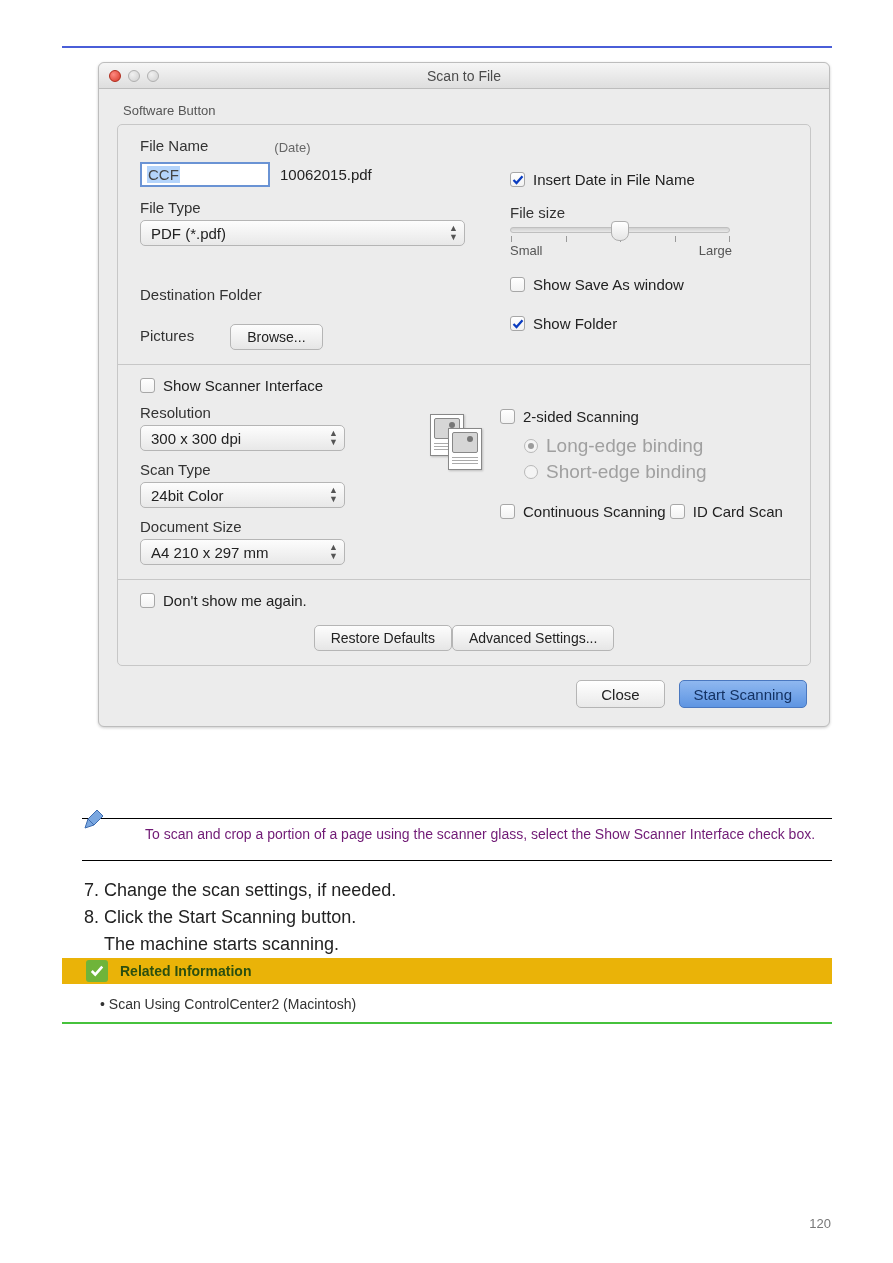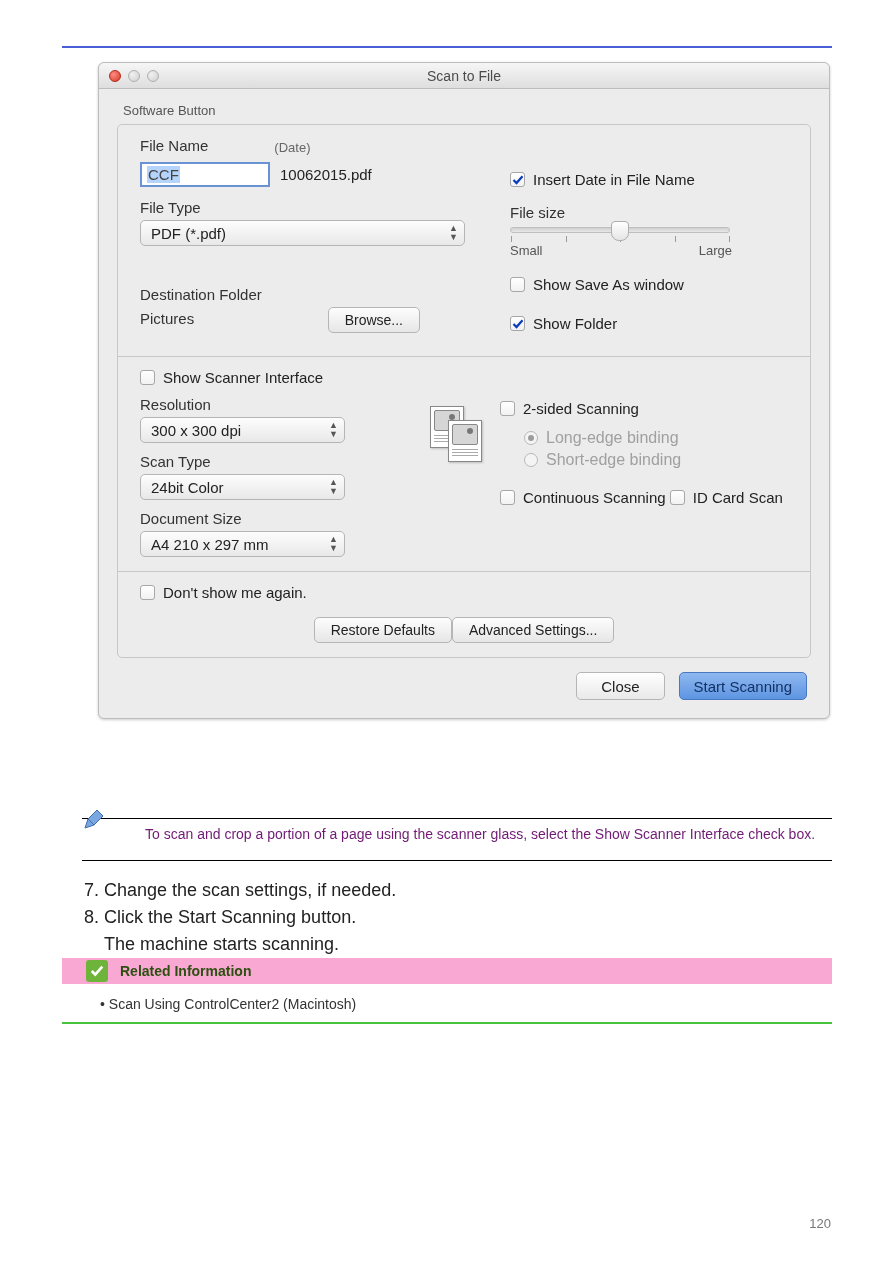--- a/index.html
+++ b/index.html
@@ -148,21 +148,21 @@
     justify-content: center;
   }
   .checkbox .box.checked {
     color: #0a3cc0;
     font-weight: bold;
   }
   .checkbox .box svg { width: 12px; height: 12px; }
   .radio {
     display: inline-flex;
     align-items: center;
-    font-size: 16px;
+    font-size: 19px;
     margin-bottom: 4px;
   }
   .radio .dot {
     width: 14px; height: 14px; border-radius: 50%;
     border: 1px solid #b8b8b8; background: #f4f4f4;
     margin-right: 8px;
     display: inline-flex; align-items: center; justify-content: center;
   }
   .radio .dot .inner-dot {
     width: 6px; height: 6px; border-radius: 50%;
@@ -297,21 +297,21 @@
     left: 84px; top: 880px;
     font-size: 18px;
     width: 748px;
   }
   .related-bar {
     position: absolute;
     left: 62px;
     top: 958px;
     width: 770px;
     height: 26px;
-    background: #f9a8d4;
+    background: #eab308;
     display: flex;
     align-items: center;
   }
   .related-bar .check {
     width: 22px; height: 22px;
     background: #6fb43a;
     border-radius: 3px;
     display: inline-flex;
     align-items: center;
     justify-content: center;
@@ -375,21 +375,21 @@
           <div class="row" style="margin-top:4px;">
             <span class="textfield"><span class="sel">CCF</span></span>
             <span class="filedate">10062015.pdf</span>
           </div>
           <div class="lbl" style="margin-top:12px;">File Type</div>
           <div class="dropdown" style="width:325px;">
             <span>PDF (*.pdf)</span>
             <span class="arrows">▲<br>▼</span>
           </div>
           <div class="lbl" style="margin-top:40px;">Destination Folder</div>
-          <div class="row" style="justify-content:space-between; width:280px; margin-top:4px;">
+          <div class="row" style="justify-content:flex-start; width:280px; margin-top:21px;gap:36px;">
             <span class="lbl">Pictures</span>
             <span class="btn">Browse...</span>
           </div>
         </div>
 
         <div class="col-r" style="padding-top:34px;">
           <div class="checkbox">
             <span class="box checked">
               <svg viewBox="0 0 16 16">
                   <path d="M2 8 L6 12 L14 3" stroke="#0a3cc0" stroke-width="3" fill="none"></path>

